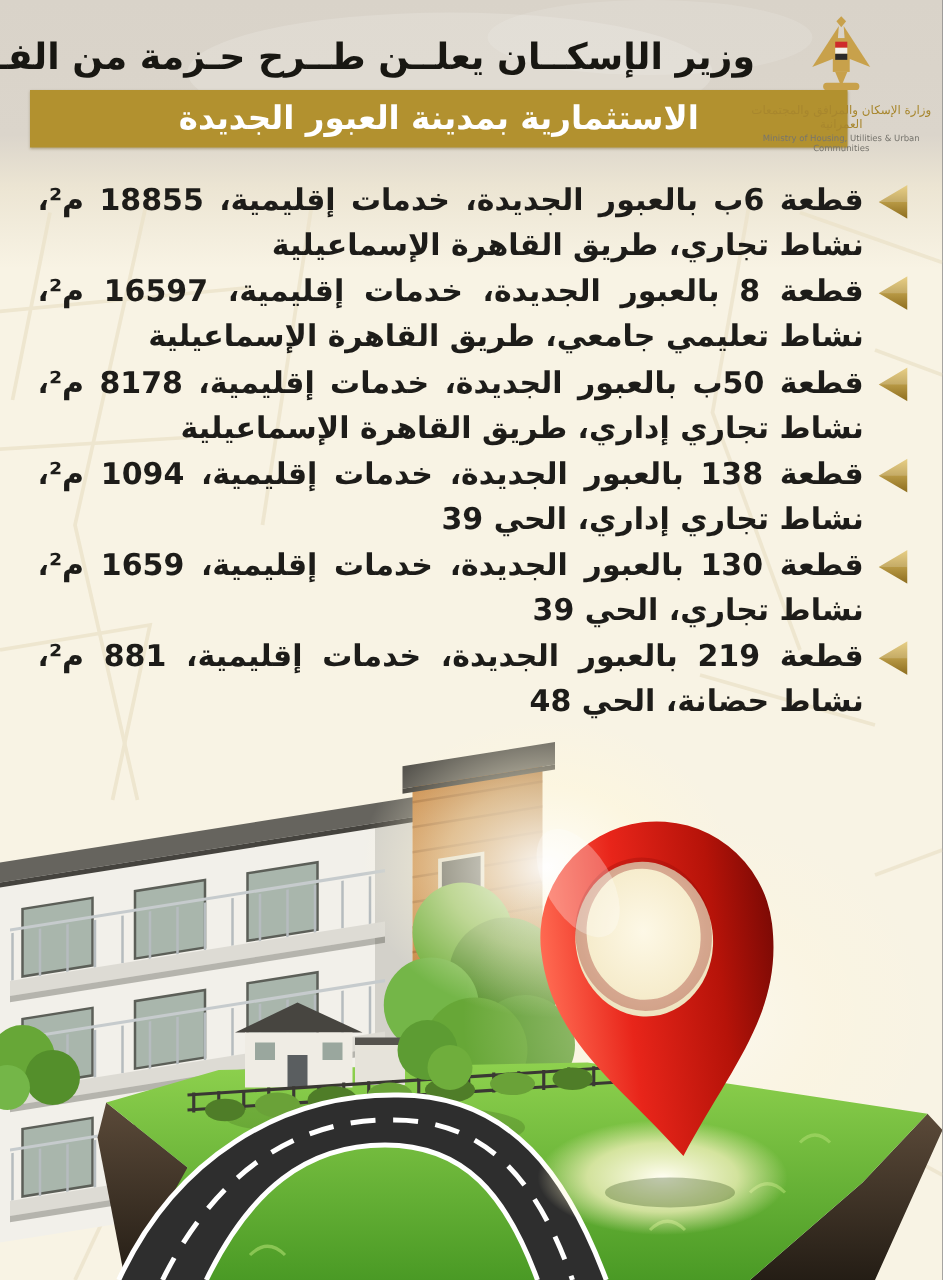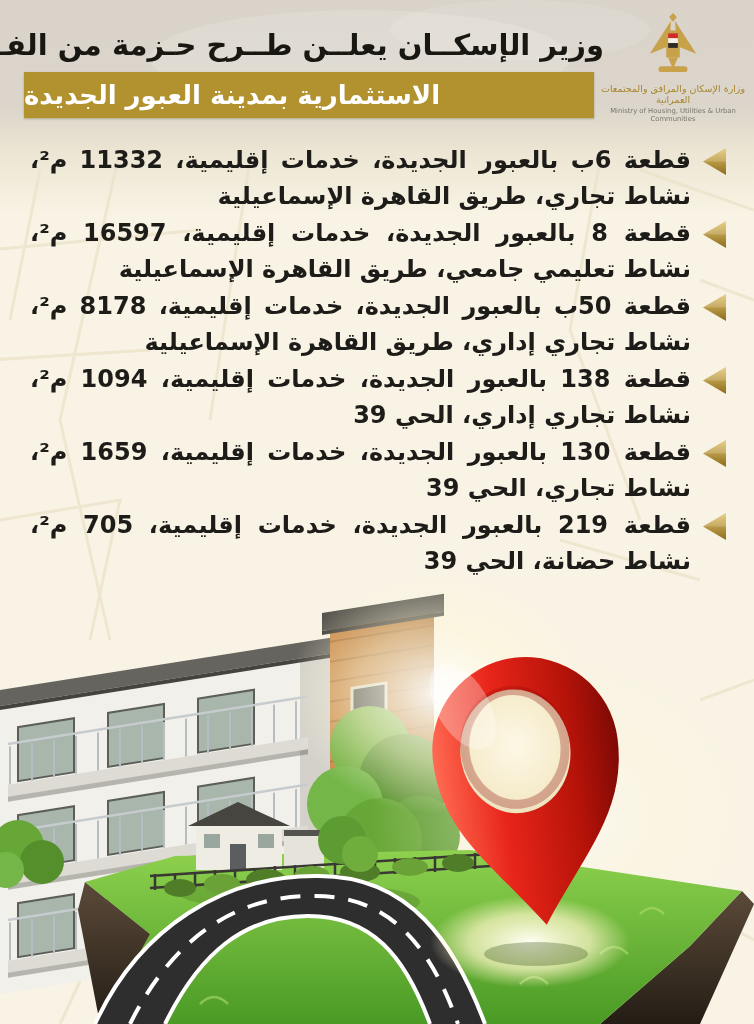--- a/index.html
+++ b/index.html
@@ -9,22 +9,22 @@
     font-family:"DejaVu Sans",sans-serif;
   }
   .map-bg{position:absolute;inset:0;z-index:1;}
   .header{position:absolute;top:0;left:0;right:0;height:138px;z-index:3;}
   .page-title{
     position:absolute;top:22px;left:26px;right:150px;height:46px;line-height:46px;
     direction:rtl;text-align:center;white-space:nowrap;
     font-size:29px;font-weight:bold;color:#181712;letter-spacing:-0.5px;
   }
   .banner{
-    position:absolute;top:72px;left:24px;width:570px;height:46px;line-height:46px;
-    background:#b2912f;color:#ffffff;direction:rtl;text-align:left;white-space:nowrap;
+    position:absolute;top:72px;left:24px;width:654px;height:46px;line-height:46px;
+    background:#b2912f;color:#ffffff;direction:rtl;text-align:center;white-space:nowrap;
     font-size:26px;font-weight:bold;box-shadow:0 1px 2px rgba(90,70,10,.35);
   }
   .ministry{position:absolute;top:12px;right:6px;width:150px;text-align:center;z-index:3;}
   .ministry .name-ar{font-size:9.5px;font-weight:normal;color:#a8872e;direction:rtl;margin-top:3px;line-height:11px;}
   .ministry .name-en{font-size:6.8px;color:#77756e;margin-top:2px;line-height:8px;}
   .opps{position:absolute;top:143px;right:28px;left:30px;z-index:4;list-style:none;margin:0;padding:0;direction:rtl;}
   .opps li{display:flex;gap:10px;margin-bottom:2px;align-items:flex-start;}
   .arrow{flex:none;width:25px;height:29px;margin-top:4px;}
   .item-text{
     flex:1;font-size:24px;font-weight:bold;color:#1d1c19;line-height:35.5px;
@@ -83,21 +83,21 @@
       <svg class="arrow" viewBox="0 0 25 29" xmlns="http://www.w3.org/2000/svg">
           <defs>
             <linearGradient id="g1" x1="0" y1="0" x2="0" y2="1">
               <stop offset="0" stop-color="#e3c56c"></stop>
               <stop offset="1" stop-color="#8d6d1e"></stop>
             </linearGradient>
           </defs>
           <polygon points="25,1 2,14.5 25,28" fill="url(#g1)"></polygon>
           <polygon points="25,1 2,14.5 25,14.5" fill="#ffffff" opacity="0.18"></polygon>
         </svg>
-      <div class="item-text">قطعة 6ب بالعبور الجديدة، خدمات إقليمية، 11332 م²، نشاط تجاري، طريق القاهرة الإسماعيلية</div>
+      <div class="item-text">قطعة 6ب بالعبور الجديدة، خدمات إقليمية، 18855 م²، نشاط تجاري، طريق القاهرة الإسماعيلية</div>
     </li>
     <li>
       <svg class="arrow" viewBox="0 0 25 29" xmlns="http://www.w3.org/2000/svg">
           <polygon points="25,1 2,14.5 25,28" fill="url(#g1)"></polygon>
           <polygon points="25,1 2,14.5 25,14.5" fill="#ffffff" opacity="0.18"></polygon>
         </svg>
       <div class="item-text">قطعة 8 بالعبور الجديدة، خدمات إقليمية، 16597 م²، نشاط تعليمي جامعي، طريق القاهرة الإسماعيلية</div>
     </li>
     <li>
       <svg class="arrow" viewBox="0 0 25 29" xmlns="http://www.w3.org/2000/svg">
@@ -118,21 +118,21 @@
           <polygon points="25,1 2,14.5 25,28" fill="url(#g1)"></polygon>
           <polygon points="25,1 2,14.5 25,14.5" fill="#ffffff" opacity="0.18"></polygon>
         </svg>
       <div class="item-text">قطعة 130 بالعبور الجديدة، خدمات إقليمية، 1659 م²، نشاط تجاري، الحي 39</div>
     </li>
     <li>
       <svg class="arrow" viewBox="0 0 25 29" xmlns="http://www.w3.org/2000/svg">
           <polygon points="25,1 2,14.5 25,28" fill="url(#g1)"></polygon>
           <polygon points="25,1 2,14.5 25,14.5" fill="#ffffff" opacity="0.18"></polygon>
         </svg>
-      <div class="item-text">قطعة 219 بالعبور الجديدة، خدمات إقليمية، 705 م²، نشاط حضانة، الحي 39</div>
+      <div class="item-text">قطعة 219 بالعبور الجديدة، خدمات إقليمية، 881 م²، نشاط حضانة، الحي 48</div>
     </li>
   </ul>
 
   <svg class="scene" viewBox="0 0 754 470" xmlns="http://www.w3.org/2000/svg">
     <defs>
       <radialGradient id="sunGlow" cx="0.5" cy="0.5" r="0.5">
         <stop offset="0" stop-color="#ffffff" stop-opacity="0.95"></stop>
         <stop offset="0.55" stop-color="#fff8dd" stop-opacity="0.55"></stop>
         <stop offset="1" stop-color="#fff8dd" stop-opacity="0"></stop>
       </radialGradient>

